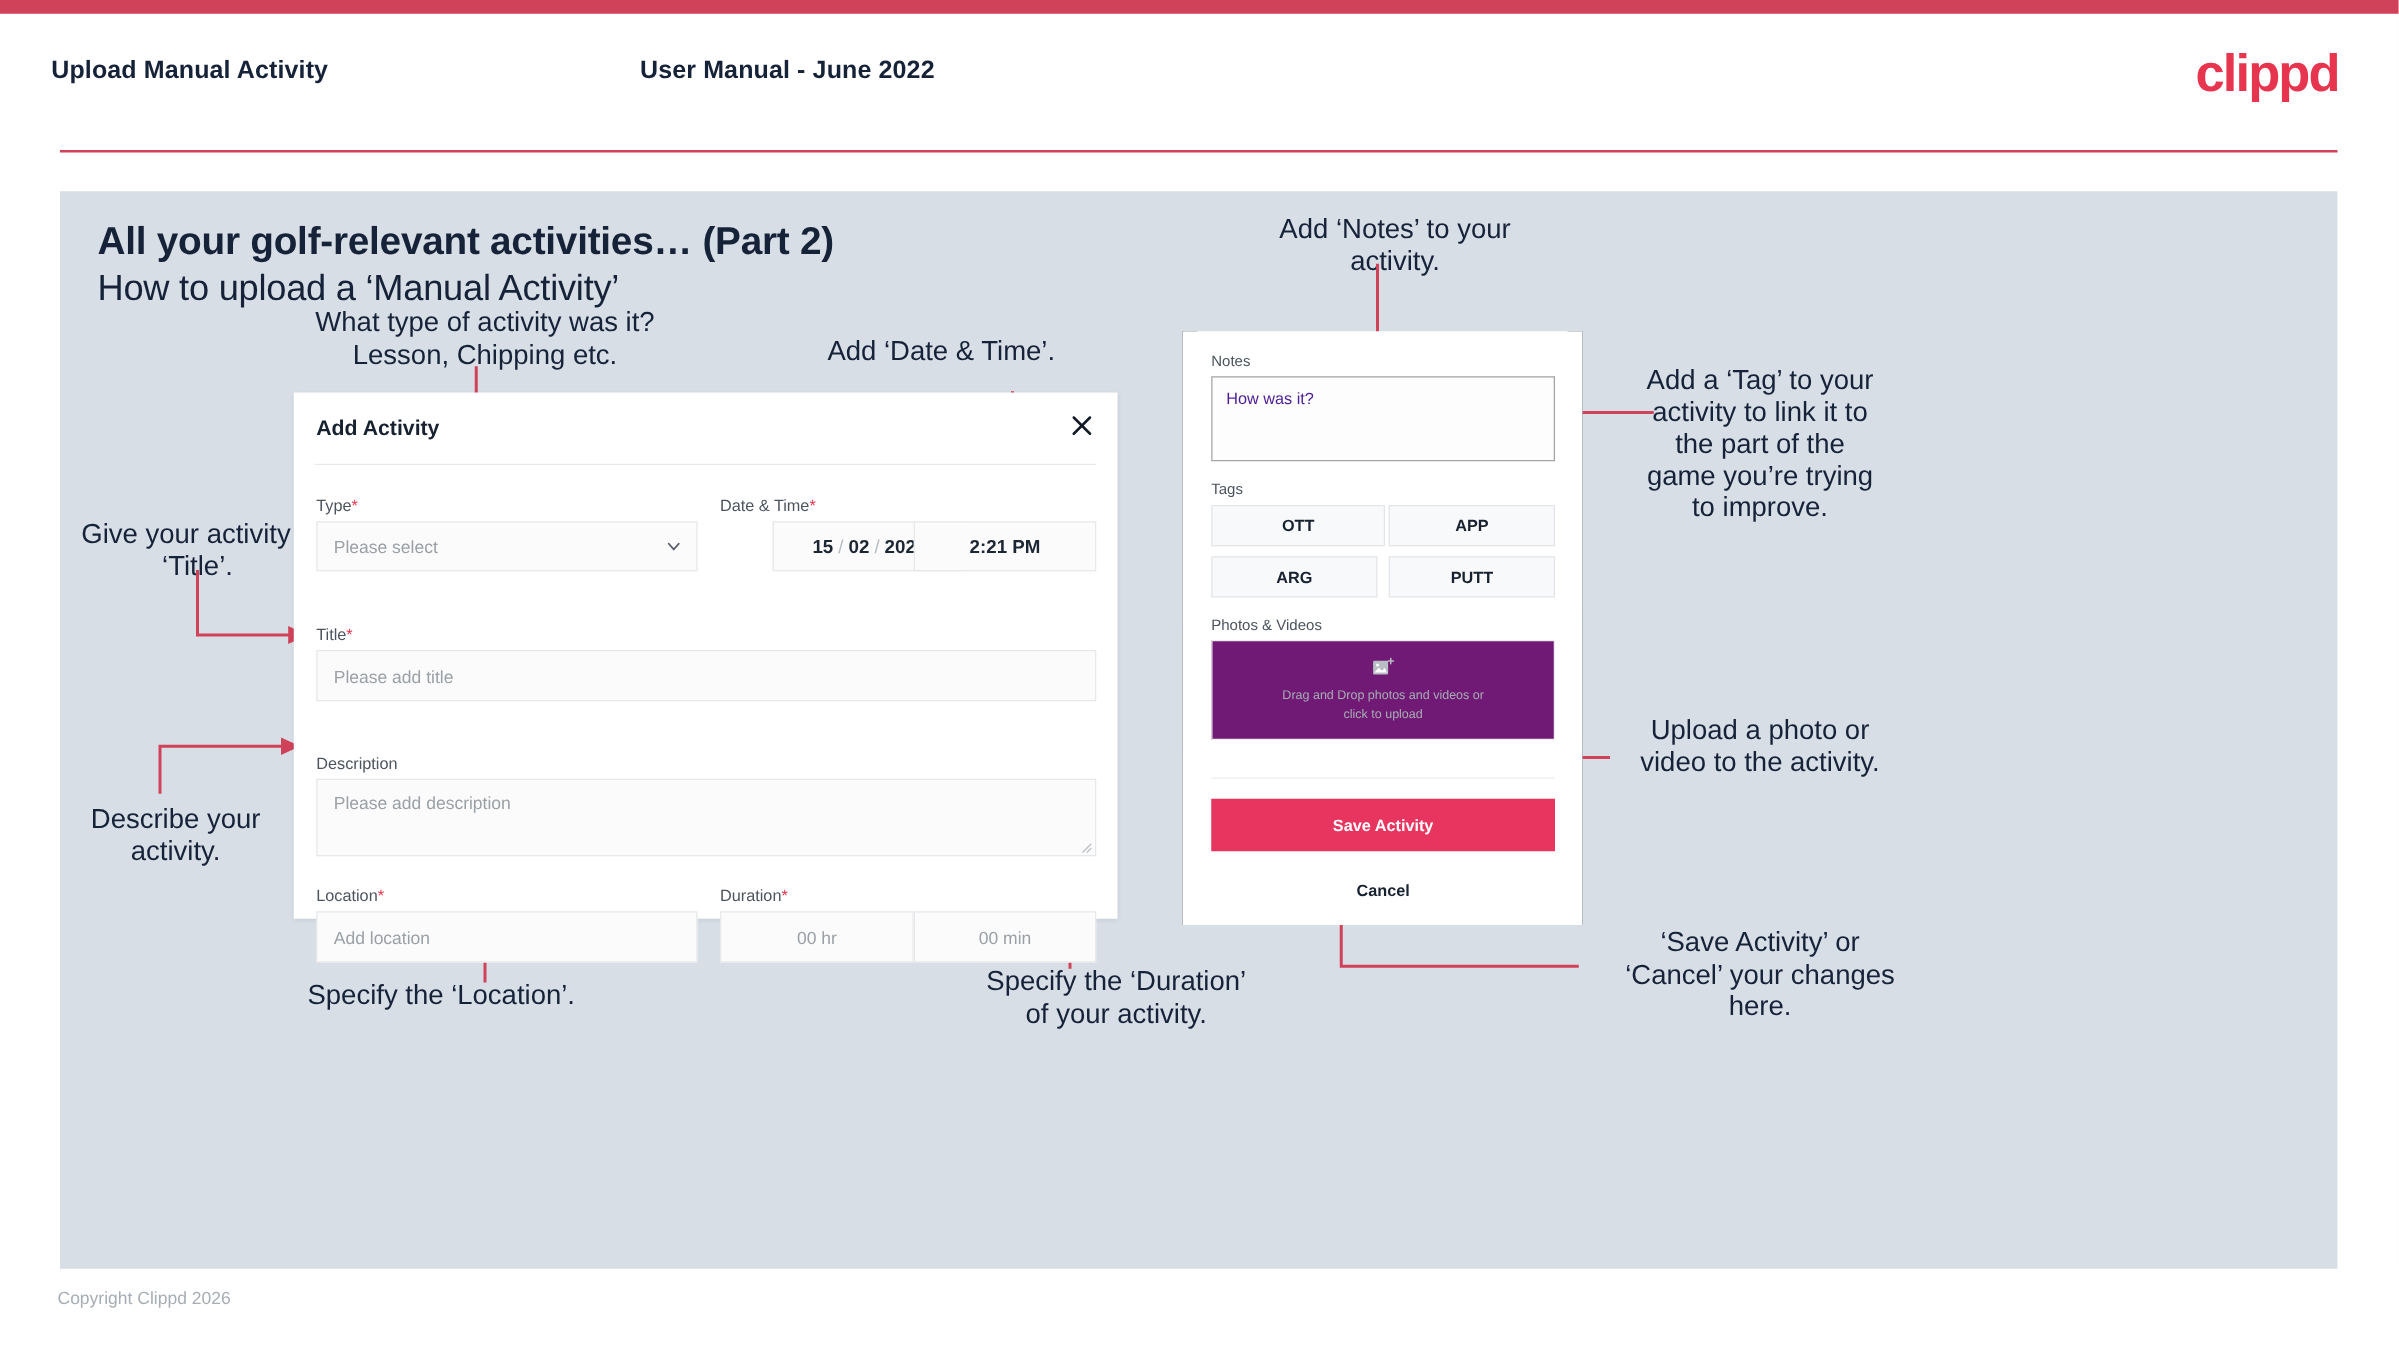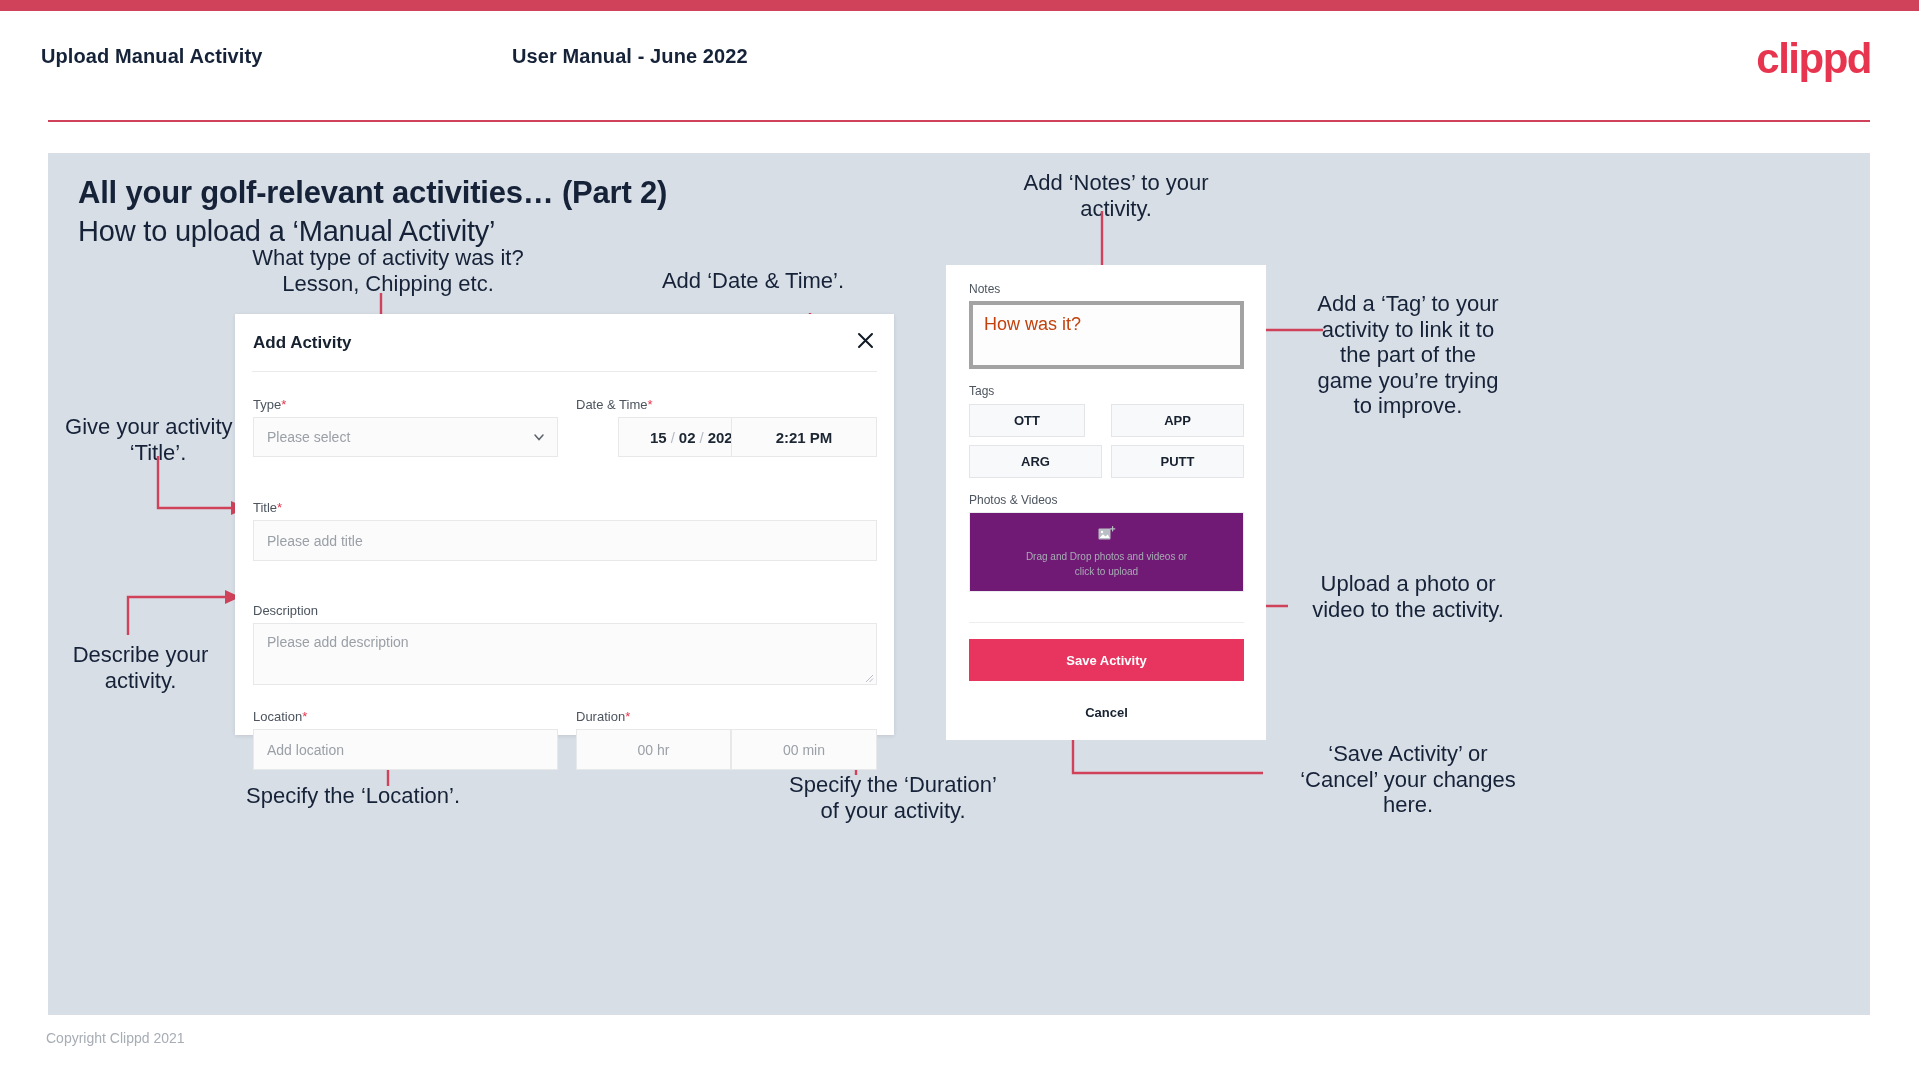--- a/index.html
+++ b/index.html
@@ -132,22 +132,22 @@
     position: absolute; left: 898px; top: 112px;
     width: 320px; height: 475px; background: #ffffff;
   }
   .phone-edge-l { position: absolute; left: 898px; top: 112px; width: 12px; height: 475px; background: #0b1016; }
   .phone-edge-r { position: absolute; left: 1206px; top: 112px; width: 12px; height: 475px; background: #0b1016; }
   .phone-btn-l { position: absolute; left: 898px; top: 352px; width: 12px; height: 92px; background: #6b6b6b; }
   .phone-btn-r { position: absolute; left: 1206px; top: 338px; width: 12px; height: 100px; background: #6b6b6b; }
 
   .ph-label { position: absolute; font-size: 12px; color: #4c545e; }
   .ph-field {
-    position: absolute; border: 4px solid #a3a3a3; background: #fdfdfd;
-    font-size: 18px; color: #c2410c; padding: 9px 11px;
+    position: absolute; border: 1px solid #a3a3a3; background: #fdfdfd;
+    font-size: 13px; color: #4c1d95; padding: 9px 11px;
   }
   .tag-btn {
     position: absolute; border: 1px solid #e3e5e8; background: #f8f9fa;
     display: flex; align-items: center; justify-content: center;
     font-size: 13px; font-weight: 700; color: #17212f; cursor: pointer;
   }
   .dropzone {
     position: absolute; border: 1px solid #ececee; background: #701a75;
     display: flex; flex-direction: column; align-items: center; justify-content: center;
     font-size: 10px; color: #a7adb4; text-align: center; line-height: 1.5;
@@ -328,21 +328,21 @@
     <div class="phone-btn-r"></div>
 
     <div class="phone">
 
       <div class="ph-label" style="left:23px; top:17px;">Notes</div>
       <div class="ph-field" style="left:23px; top:36px; width:275px; height:68px;">
         <span>How was it?</span>
       </div>
 
       <div class="ph-label" style="left:23px; top:119px;">Tags</div>
-      <div class="tag-btn" style="left:23px; top:139px; width:116px; height:33px;">OTT</div>
+      <div class="tag-btn" style="left:23px; top:139px; width:139px; height:33px;">OTT</div>
       <div class="tag-btn" style="left:165px; top:139px; width:133px; height:33px;">APP</div>
       <div class="tag-btn" style="left:23px; top:180px; width:133px; height:33px;">ARG</div>
       <div class="tag-btn" style="left:165px; top:180px; width:133px; height:33px;">PUTT</div>
 
       <div class="ph-label" style="left:23px; top:228px;">Photos &amp; Videos</div>
       <div class="dropzone" style="left:23px; top:247px; width:275px; height:80px;">
         <svg width="18" height="16" viewBox="0 0 18 16" style="margin-bottom:7px;">
           <rect x="0.5" y="2.5" width="12" height="11" rx="1" fill="#b9bec4"></rect>
           <circle cx="4" cy="6" r="1.2" fill="#ffffff"></circle>
           <path d="M1.5,12 L5,8.2 L7.5,10.6 L9.8,8.4 L11.6,12 z" fill="#ffffff"></path>
@@ -354,14 +354,14 @@
 
       <div class="ph-rule" style="left:23px; top:357px; width:275px;"></div>
 
       <div class="save-btn" style="left:23px; top:374px; width:275px; height:42px;">Save Activity</div>
 
       <div class="cancel-btn" style="left:23px; top:434px; width:275px; height:26px;">Cancel</div>
     </div>
 
   </div>
 
-  <div class="footer">Copyright Clippd 2021</div>
+  <div class="footer">Copyright Clippd 2026</div>
 </div>
 
 </body></html>

